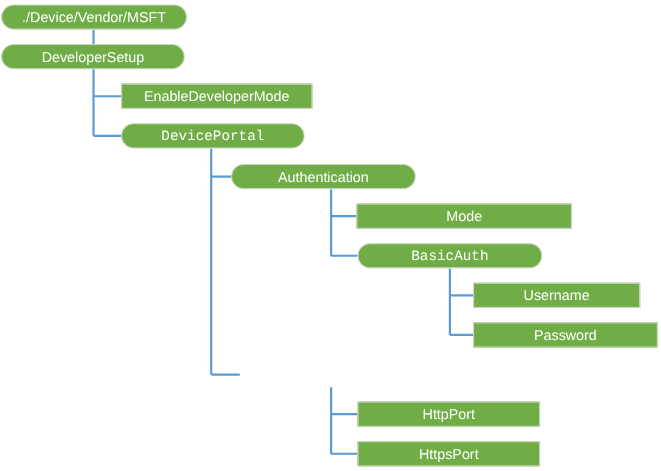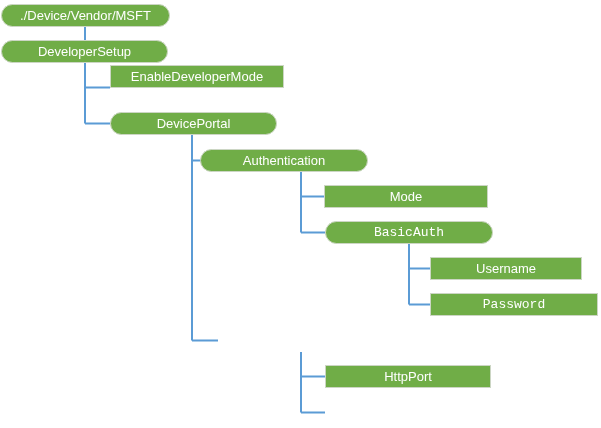--- a/index.html
+++ b/index.html
@@ -51,31 +51,32 @@
     <path d="M192 135 L192 340.5 M192 160.5 L217 160.5 M192 340.5 L218 340.5"></path>
     <path d="M301 172 L301 232.5 M301 196.5 L324 196.5 M301 232.5 L325 232.5"></path>
     <path d="M409 244 L409 304.5 M409 268.5 L430 268.5 M409 304.5 L430 304.5"></path>
     <path d="M301 352 L301 412.5 M301 376.5 L325 376.5 M301 412.5 L325 412.5"></path>
   </svg>
 
   <div class="node pill" style="left:1px;   top:4px;   width:169px;">./Device/Vendor/MSFT</div>
 
   <div class="node pill" style="left:1px;   top:40px;  width:167px;">DeveloperSetup</div>
 
-  <div class="node rect" style="left:110px; top:65px;  width:174px;">EnableDeveloperMode</div>
+  <div class="node rect" style="left:110px; top:76px;  width:174px;">EnableDeveloperMode</div>
 
-  <div class="node pill" style="left:110px; top:112px; width:167px;">DevicePortal</div>
+  <div class="node pill" style="left:110px; top:112px; width:167px;font-family:Liberation Mono, monospace;">DevicePortal</div>
 
-  <div class="node pill" style="left:200px; top:149px; width:168px;">Authentication</div>
+  <div class="node pill" style="left:210px; top:149px; width:168px;">Authentication</div>
 
-  <div class="node rect" style="left:324px; top:185px; width:164px;">Mode</div>
+  <div class="node rect" style="left:324px; top:185px; width:196px;">Mode</div>
 
   <div class="node pill" style="left:325px; top:221px; width:168px;font-family:Liberation Mono, monospace;">BasicAuth</div>
 
   <div class="node rect" style="left:430px; top:257px; width:152px;">Username</div>
 
-  <div class="node rect" style="left:430px; top:293px; width:168px;font-family:Liberation Mono, monospace;">Password</div>
+  <div class="node rect" style="left:430px; top:293px; width:168px;">Password</div>
 
 
   <div class="node rect" style="left:325px; top:365px; width:166px;">HttpPort</div>
 
+  <div class="node rect" style="left:325px; top:401px; width:166px;">HttpsPort</div>
 
 </div>
 
 </body></html>

